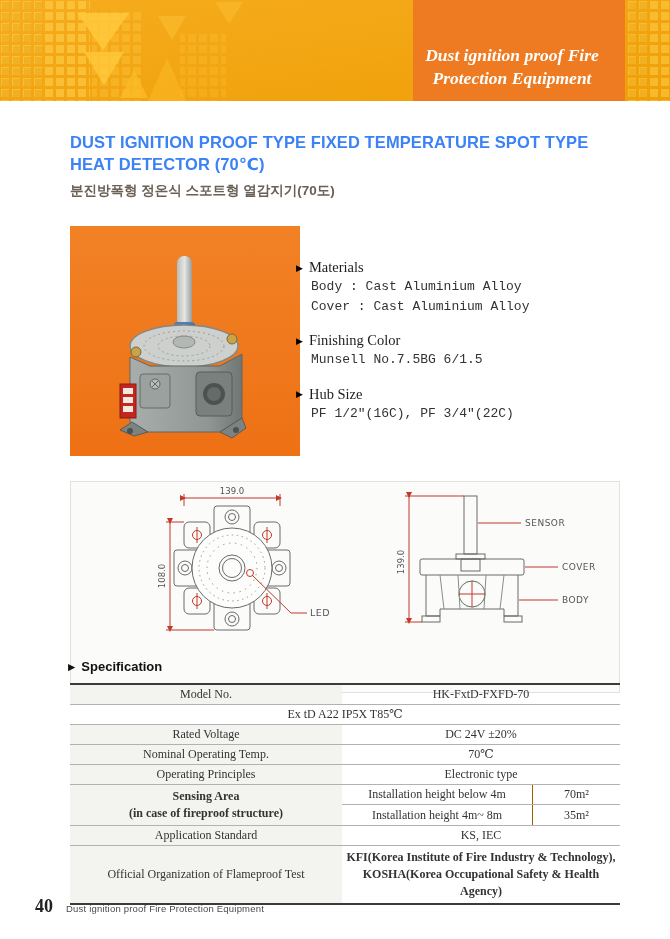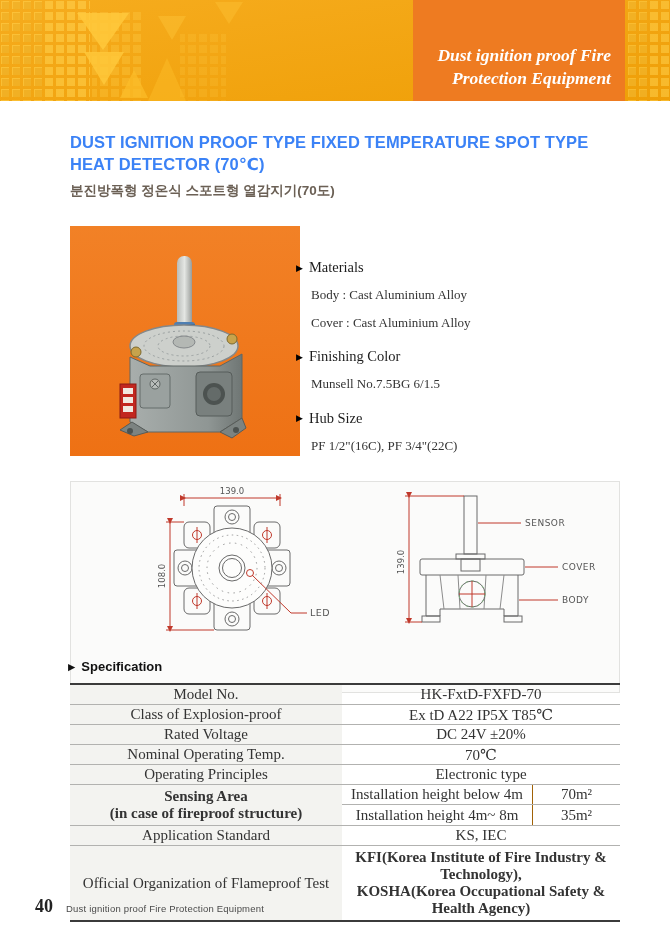--- a/index.html
+++ b/index.html
@@ -4,60 +4,60 @@
 <style>
   html,body{margin:0;padding:0;background:#fff;}
   *{box-sizing:border-box;}
   .page{
     position:relative; width:670px; height:939px; background:#fff;
     font-family:"Liberation Sans","DejaVu Sans",sans-serif; overflow:hidden;
   }
   
   .header{position:absolute;left:0;top:0;width:670px;height:101px;}
   .banner-text{
-    position:absolute; left:413px; top:44px; width:198px; text-align:right;
+    position:absolute; left:413px; top:44px; width:198px; text-align:center;
     color:#fff; font-family:"Liberation Serif","DejaVu Serif",serif;
     font-style:italic; font-size:17.5px; line-height:23px; font-weight:600;
   }
   
   .title-block{position:absolute; left:70px; top:131px; width:540px;}
   .title-en{
     font-size:16.5px; font-weight:bold; color:#3b82f6; line-height:22px; letter-spacing:0.1px;
   }
   .title-ko{
     margin-top:7px; font-size:13.5px; font-weight:bold; color:#6b6055;
   }
   
   .photo-box{position:absolute; left:70px; top:226px; width:230px; height:230px;}
   .info-col{
     position:absolute; left:296px; top:259px; width:300px;
     font-family:"Liberation Serif","DejaVu Serif",serif; color:#2f2f2f;
   }
   .info-section{margin-bottom:17px;}
   .info-heading{font-size:14.5px; color:#1d1d1d; display:flex; align-items:center;}
   .info-heading .bullet{font-size:9px; color:#000; margin-right:6px; font-family:"DejaVu Sans",sans-serif;}
-  .info-line{font-size:13px; line-height:17.5px; margin-left:15px; margin-top:10px; color:#333;}
+  .info-line{font-size:13px; line-height:17.5px; margin-left:15px; margin-top:2px; color:#333;font-family:Liberation Mono, monospace;}
   
   .diagram-panel{
     position:absolute; left:70px; top:481px; width:550px; height:212px;
     background:#fbfbfa; border:1px solid #e2e2e0;
   }
   .diag-svg{position:absolute; top:0;}
   .dsvg-left{left:10px;}
   .dsvg-right{left:290px;}
   
   .spec-heading{
     position:absolute; left:68px; top:659px; font-size:13px; font-weight:bold; color:#111;
     display:flex; align-items:center;
   }
   .spec-heading .bullet{font-size:9.5px; margin-right:6px; font-family:"DejaVu Sans",sans-serif;}
   .spec-table{
     position:absolute; left:70px; top:683px; width:550px;
     border-top:2px solid #3b3b3b; border-bottom:2px solid #3b3b3b;
-    font-family:"Liberation Serif","DejaVu Serif",serif; font-size:15px; color:#333;
+    font-family:"Liberation Serif","DejaVu Serif",serif; font-size:12px; color:#333;
   }
   .srow{display:flex; border-bottom:1px solid #b2b2b0; min-height:20px;}
   .srow:last-child{border-bottom:none;}
   .lcell{width:272px; background:#f3f3f0; display:flex; align-items:center; justify-content:center; text-align:center;}
   .rcell{flex:1; display:flex; align-items:center; justify-content:center; text-align:center;}
   .colcell{flex-direction:column; line-height:17px; padding:3px 4px;font-weight:bold;}
   .rstack{flex:1; display:flex; flex-direction:column;}
   .sub{display:flex; flex:1; min-height:20px;}
   .sub.first{border-bottom:1px solid #b2b2b0;text-align:center;}
   .cond{flex:1; display:flex; align-items:center; justify-content:center;}
@@ -297,21 +297,20 @@
     <span class="bullet">▶</span>
     <span>Specification</span>
   </div>
 
   <div class="spec-table">
     <div class="srow">
       <div class="lcell">Model No.</div>
       <div class="rcell">HK-FxtD-FXFD-70</div>
     </div>
     <div class="srow">
-      <div class="lcell">Class of Explosion-proof</div>
       <div class="rcell">Ex tD A22 IP5X T85℃</div>
     </div>
     <div class="srow">
       <div class="lcell">Rated Voltage</div>
       <div class="rcell">DC 24V ±20%</div>
     </div>
     <div class="srow">
       <div class="lcell">Nominal Operating Temp.</div>
       <div class="rcell">70℃</div>
     </div>

